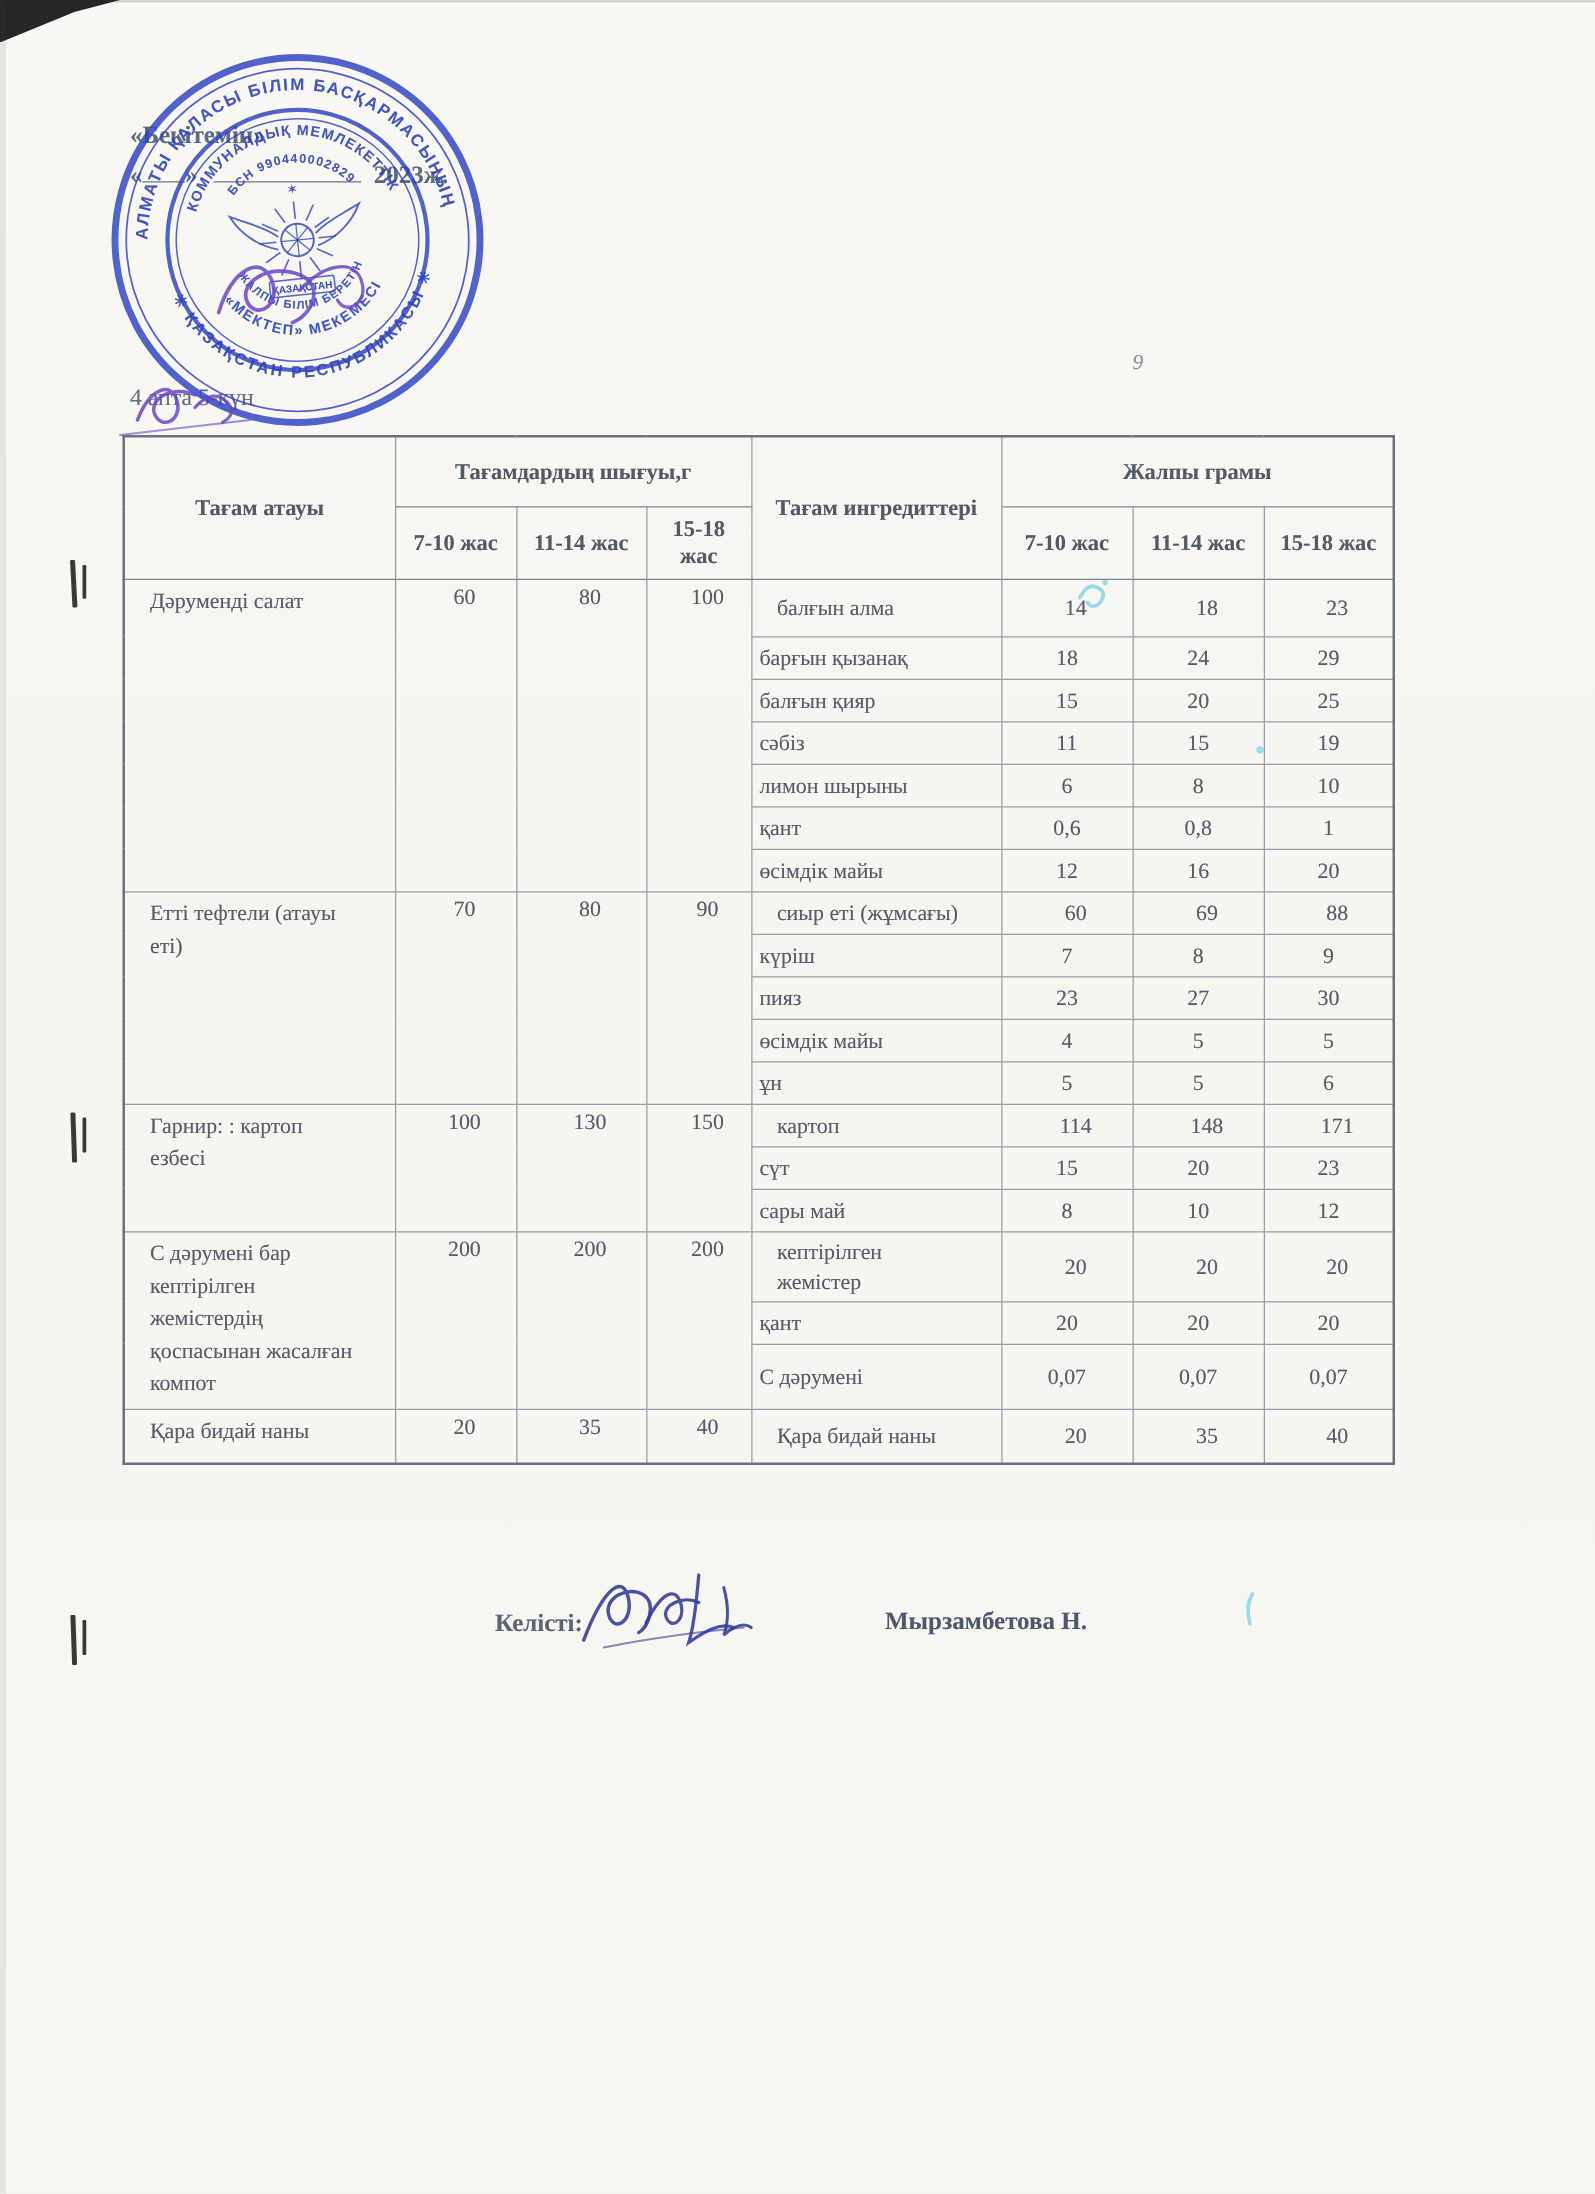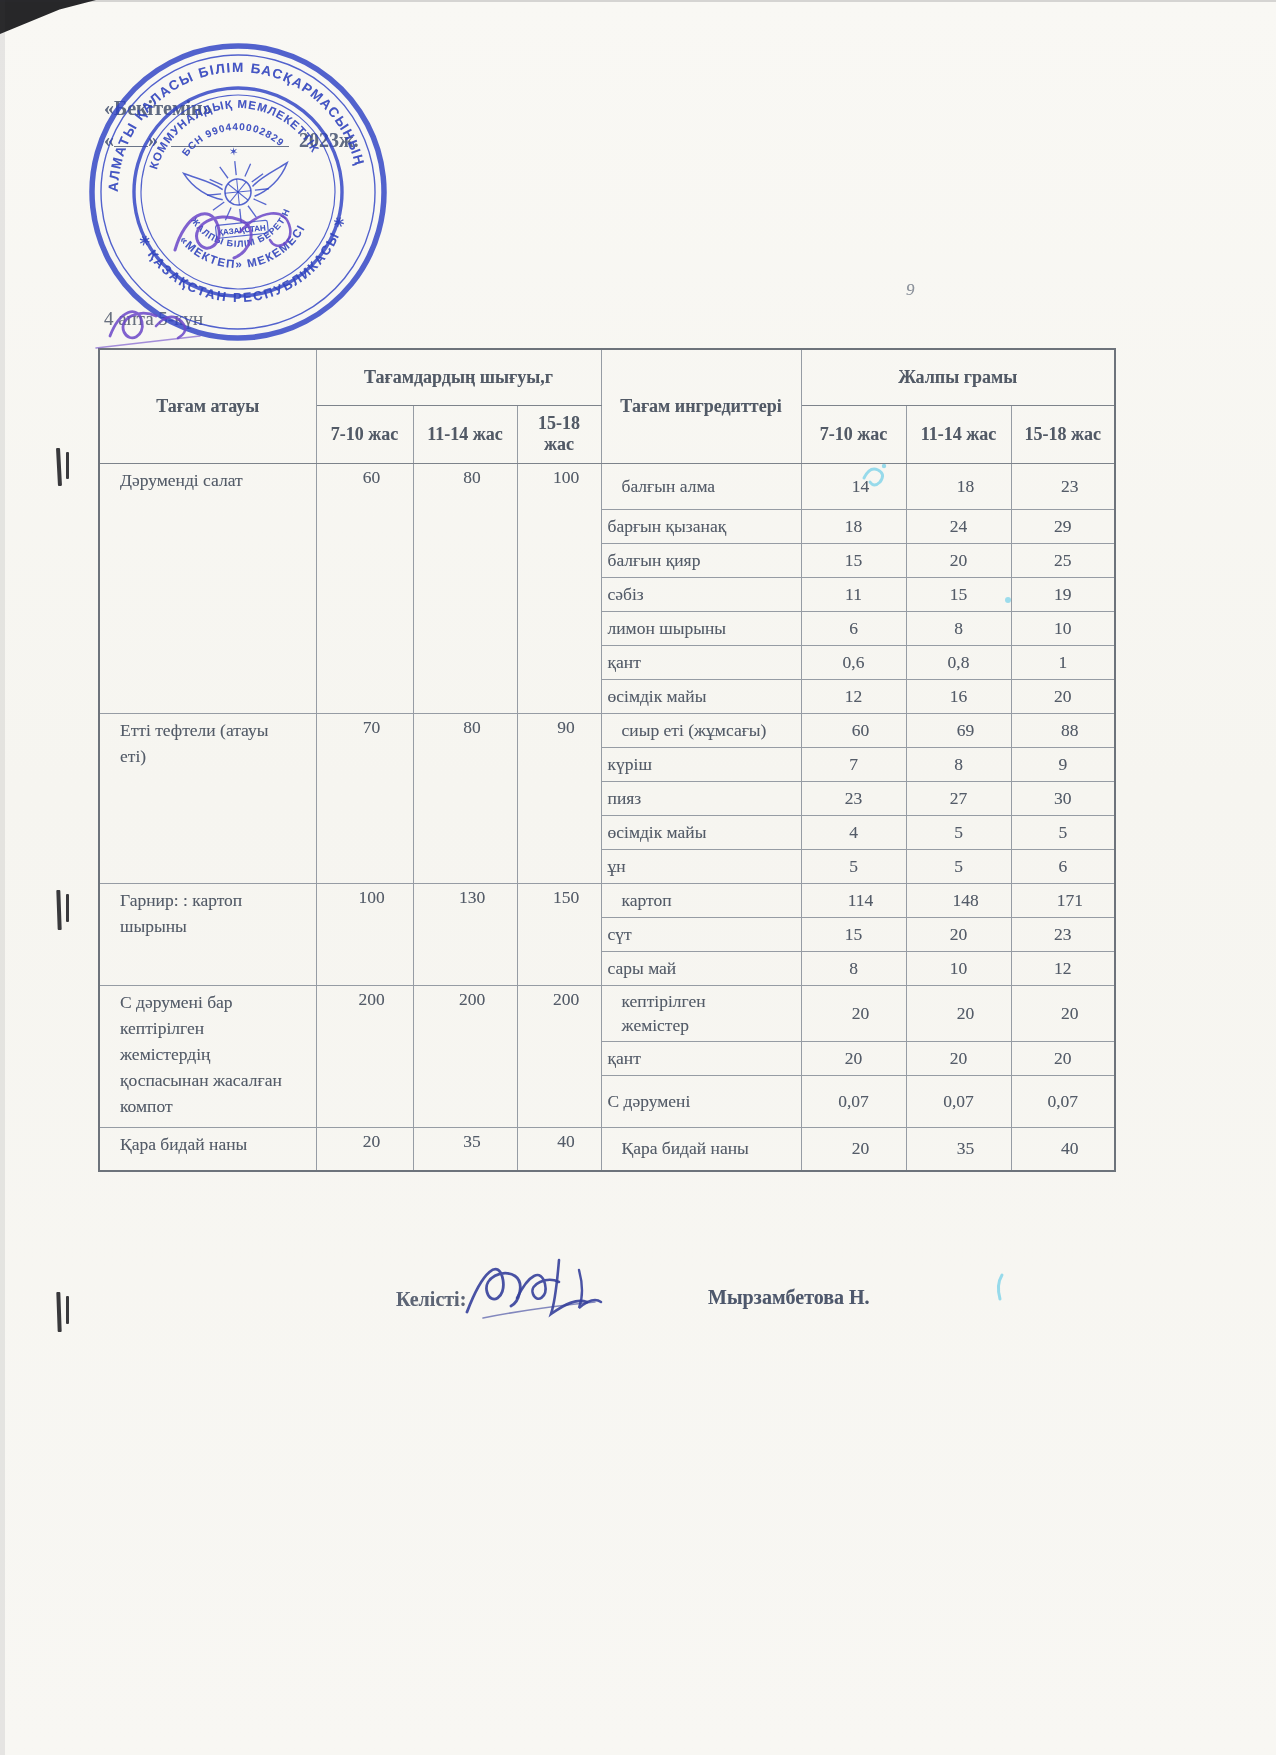--- a/index.html
+++ b/index.html
@@ -258,21 +258,21 @@
           <td class="num">5</td>
           <td class="num">5</td>
         </tr>
         <tr style="height: 34px;">
           <td class="ing"><span>ұн</span></td>
           <td class="num">5</td>
           <td class="num">5</td>
           <td class="num">6</td>
         </tr>
         <tr class="dish-start" style="height: 34px;">
-          <td class="dish-cell" rowspan="3"><span class="dish-name">Гарнир: :  картоп шырыны</span></td>
+          <td class="dish-cell" rowspan="3"><span class="dish-name">Гарнир: :  картоп езбесі</span></td>
           <td class="num portion" rowspan="3">100</td>
           <td class="num portion" rowspan="3">130</td>
           <td class="num portion" rowspan="3">150</td>
           <td class="ing"><span>картоп</span></td>
           <td class="num">114</td>
           <td class="num">148</td>
           <td class="num">171</td>
         </tr>
         <tr style="height: 34px; padding-left: 40px;">
           <td class="ing"><span>сүт</span></td>

